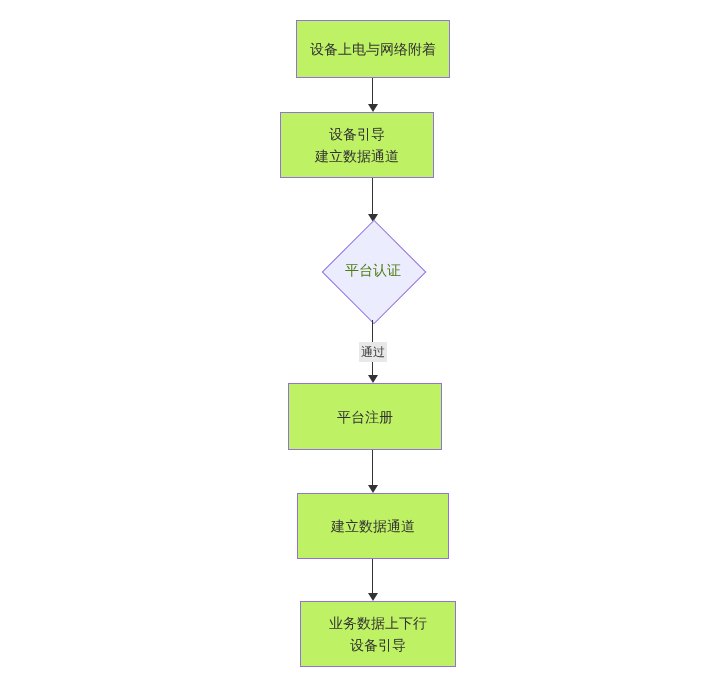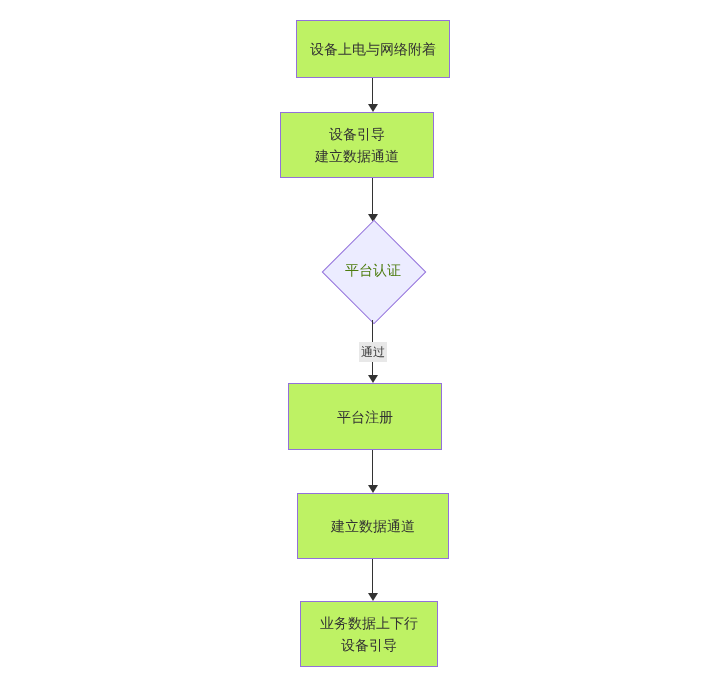--- a/index.html
+++ b/index.html
@@ -124,18 +124,18 @@
   <div class="edge-line" style="top:450px; height:36px;"></div>
   <div class="arrowhead" style="top:485px;"></div>
 
   <div class="node" style="left:297px; top:493px; width:152px; height:66px;">
     <div class="node-line">建立数据通道</div>
   </div>
 
   <div class="edge-line" style="top:559px; height:35px;"></div>
   <div class="arrowhead" style="top:593px;"></div>
 
-  <div class="node" style="left:300px; top:601px; width:138px; height:66px;">
+  <div class="node" style="left:300px; top:601px; width:156px; height:66px;">
     <div class="node-line">业务数据上下行</div>
     <div class="node-line">设备引导</div>
   </div>
 
 </div>
 
 </body></html>

